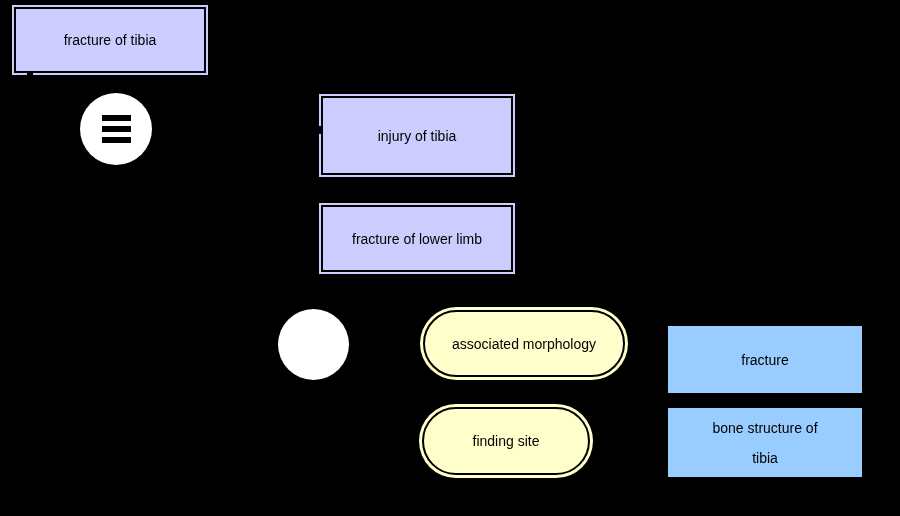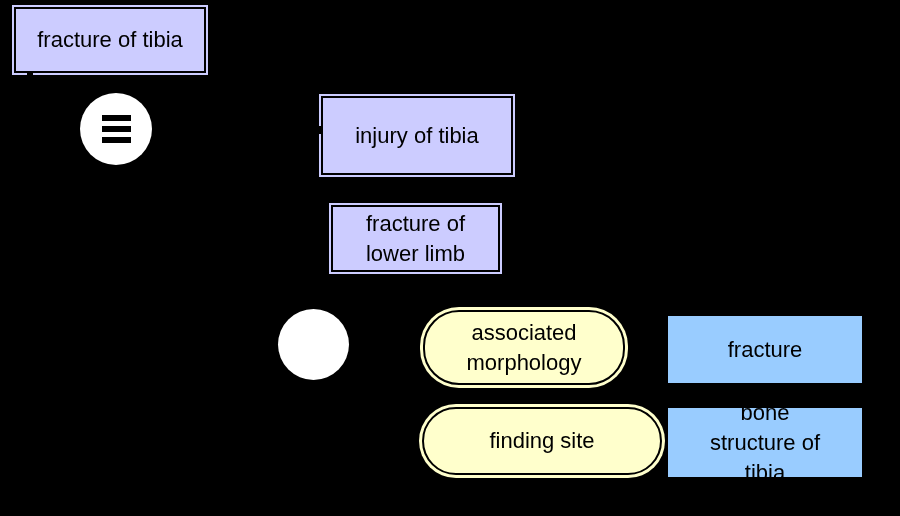--- a/index.html
+++ b/index.html
@@ -15,21 +15,21 @@
     font-family: "Liberation Sans", sans-serif;
   }
   .node {
     position: absolute;
     box-sizing: border-box;
     display: flex;
     align-items: center;
     justify-content: center;
     text-align: center;
     color: #000000;
-    font-size: 22px;
+    font-size: 14px;
     line-height: 30px;
   }
   
   .concept {
     background: #ccccff;
     border: 2px solid #000000;
     box-shadow: 0 0 0 2px #ccccff;
     z-index: 1;
   }
   
@@ -47,25 +47,25 @@
   }
   .circle {
     background: #ffffff;
     border-radius: 50%;
     z-index: 1;
   }
   #focus-concept   { left: 14px;  top: 7px;   width: 192px; height: 66px; }
   #equiv-node      { left: 80px;  top: 93px;  width: 72px;  height: 72px; flex-direction: column; gap: 5px; }
   .equiv-bar       { width: 29px; height: 6px; background: #000000; }
   #parent-1        { left: 321px; top: 96px;  width: 192px; height: 79px; }
-  #parent-2        { left: 331px; top: 205px; width: 169px; height: 67px; padding: 0 28px; }
+  #parent-2        { left: 321px; top: 205px; width: 192px; height: 67px; padding: 0 28px; }
   #rolegroup-node  { left: 278px; top: 309px; width: 71px;  height: 71px; }
-  #attr-1          { left: 423px; top: 310px; width: 202px; height: 75px; padding: 0 24px; }
-  #attr-2          { left: 422px; top: 407px; width: 240px; height: 68px; }
-  #target-1        { left: 668px; top: 316px; width: 194px; height: 67px; }
+  #attr-1          { left: 423px; top: 310px; width: 202px; height: 67px; padding: 0 24px; }
+  #attr-2          { left: 422px; top: 407px; width: 168px; height: 68px; }
+  #target-1        { left: 668px; top: 326px; width: 194px; height: 67px; }
   #target-2        { left: 668px; top: 408px; width: 194px; height: 69px; padding: 0 35px; }
   
   .stub {
     position: absolute;
     background: #000000;
     z-index: 2;
   }
   #stub-focus-bottom { left: 27px;  top: 71px;  width: 6px; height: 8px; }
   #stub-parent1-left { left: 318px; top: 126px; width: 4px; height: 8px; }
 </style>

